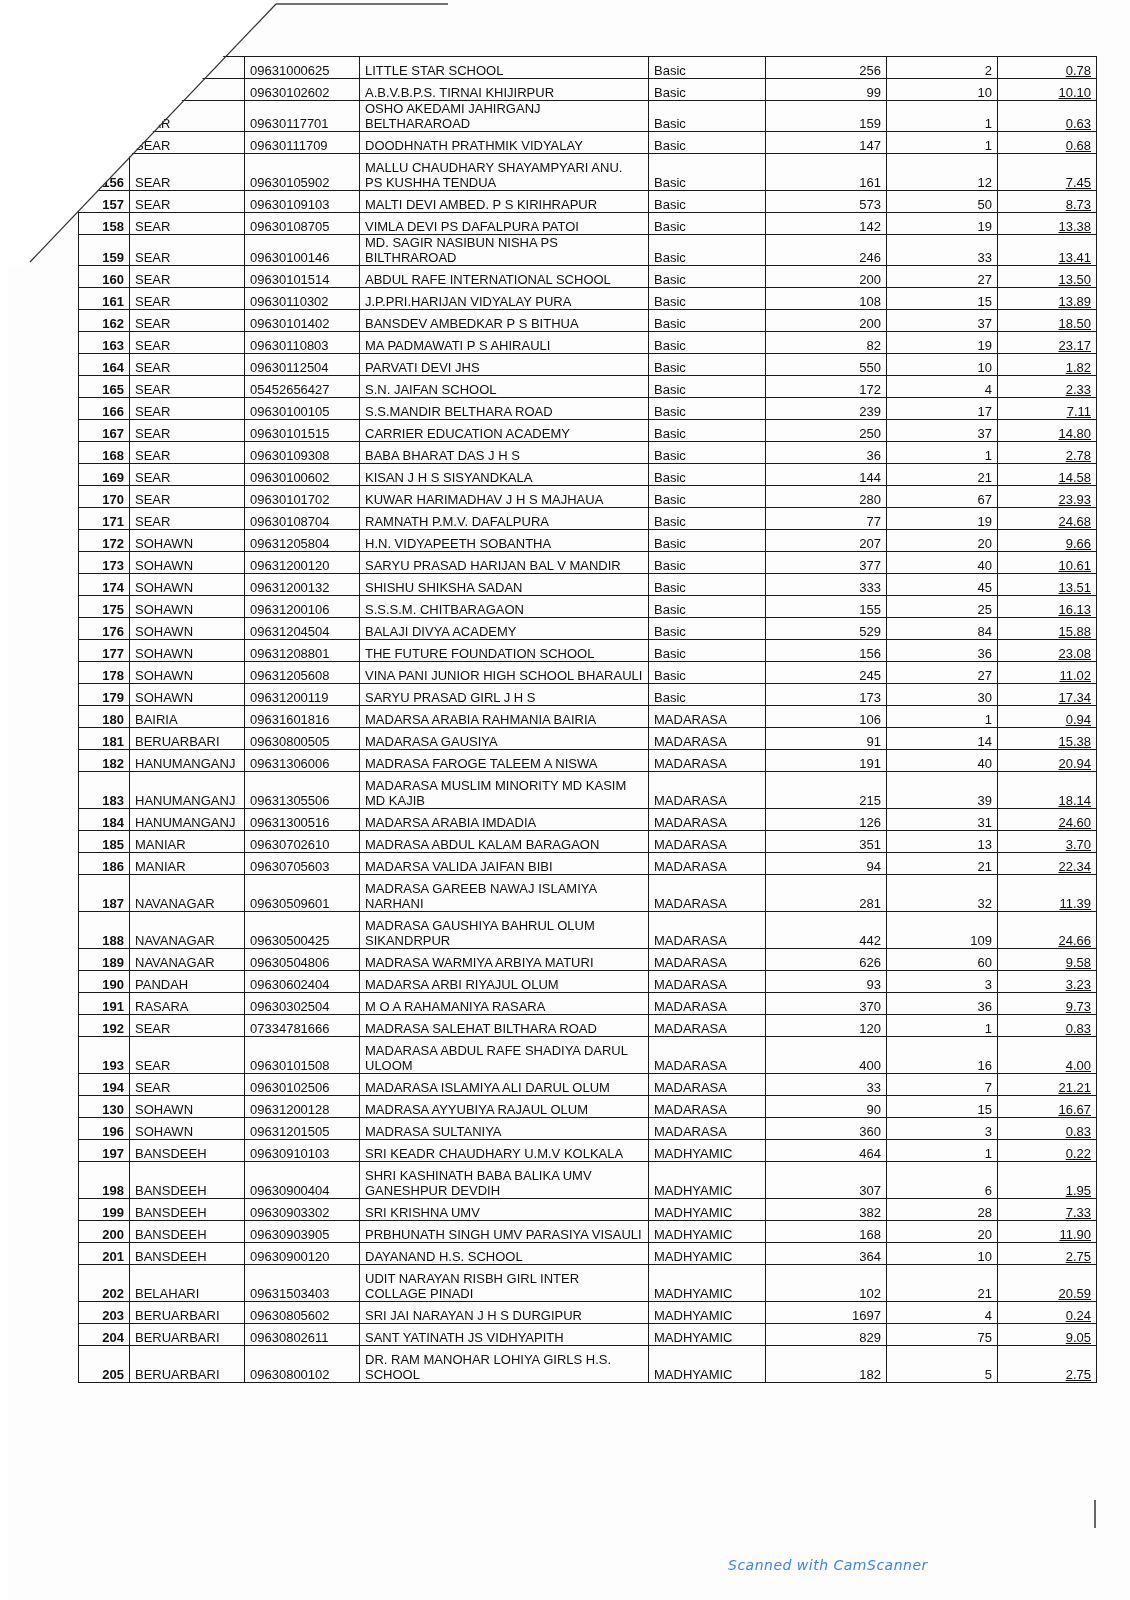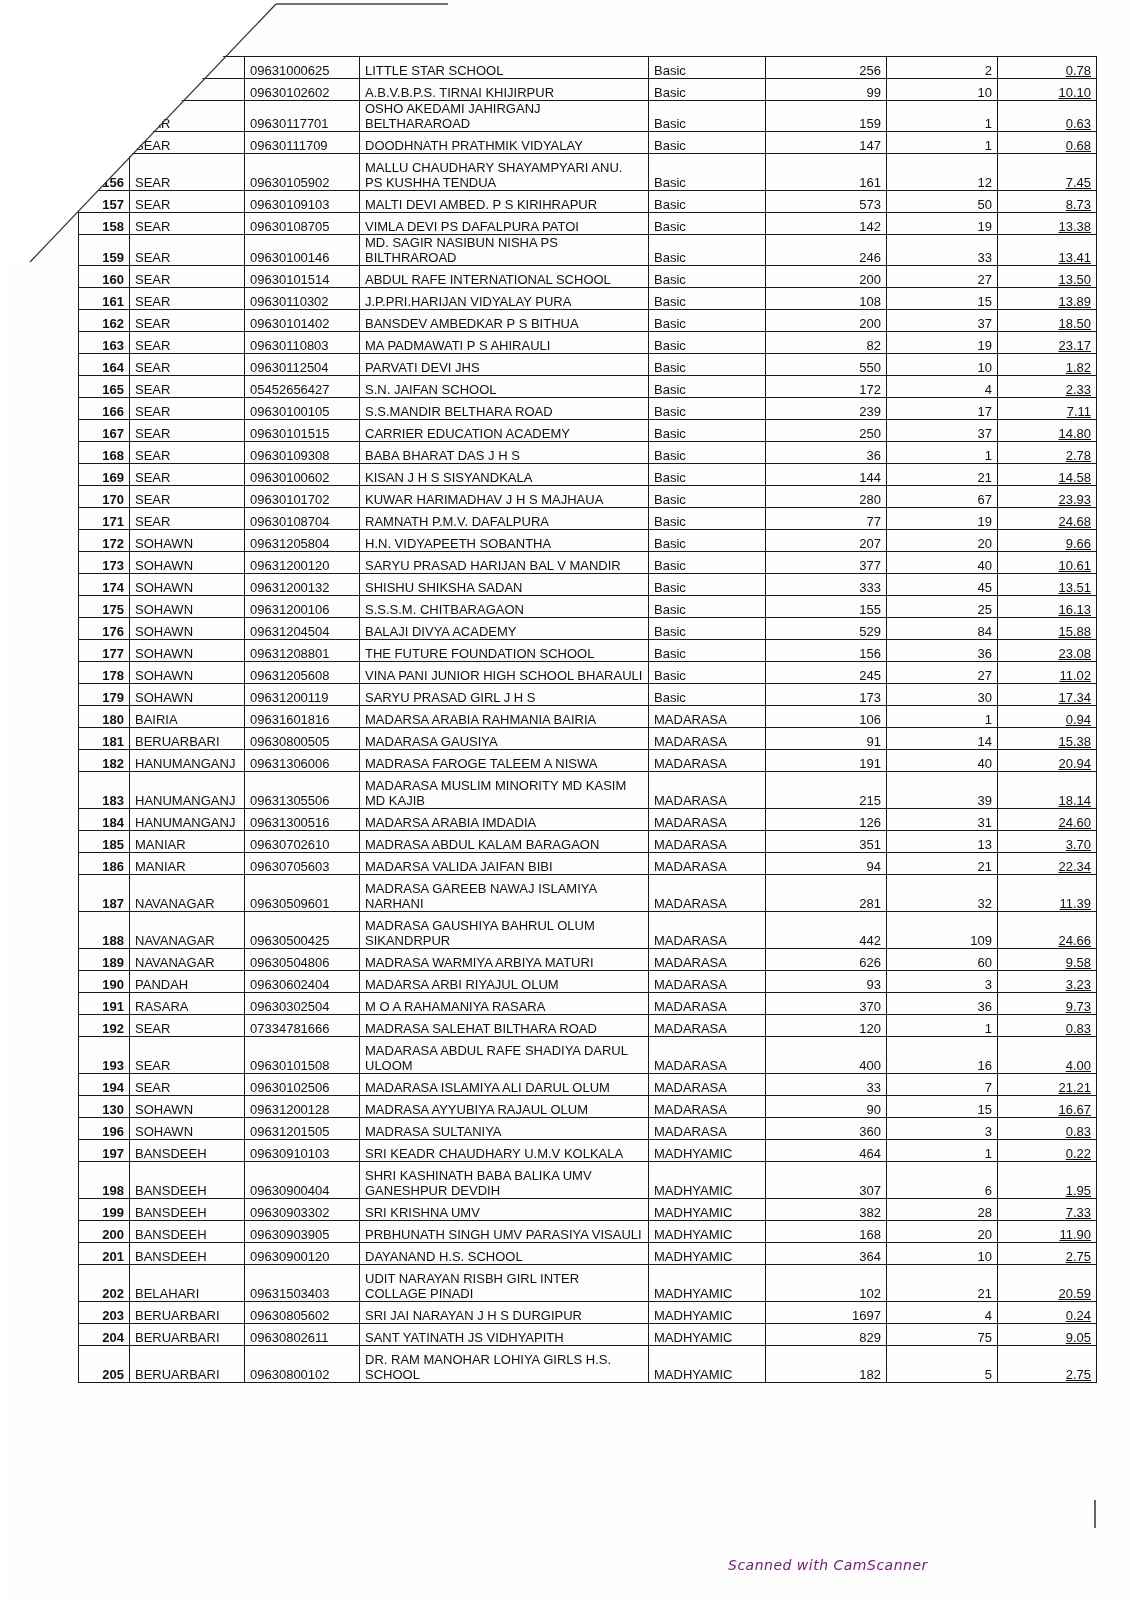--- a/index.html
+++ b/index.html
@@ -15,21 +15,21 @@
   table.data td.sno { text-align: right; font-weight: bold; width: 40px; }
   table.data td.block { width: 104px; }
   table.data td.code { width: 104px; }
   table.data td.name { width: 278px; white-space: normal; }
   table.data td.type { width: 106px; }
   table.data td.num { text-align: right; }
   table.data td.n1 { width: 110px; }
   table.data td.n2 { width: 100px; }
   table.data td.n3 { width: 88px; text-decoration: underline; }
   .footer { position: absolute; left: 720px; top: 1557px; font-family: "DejaVu Sans", sans-serif;
-            font-size: 14px; font-style: italic; letter-spacing: 0.5px; color: #701a75; }
+            font-size: 14px; font-style: italic; letter-spacing: 0.5px; color: #3b82f6; }
   .mark { position: absolute; right: 42px; top: 1500px; width: 2px; height: 28px; background: #666; }
 </style>
 </head>
 <body>
 
 <div class="page">
   <div class="tbl-wrap">
     <table class="data">
       <tbody id="tbody">
           <tr>

